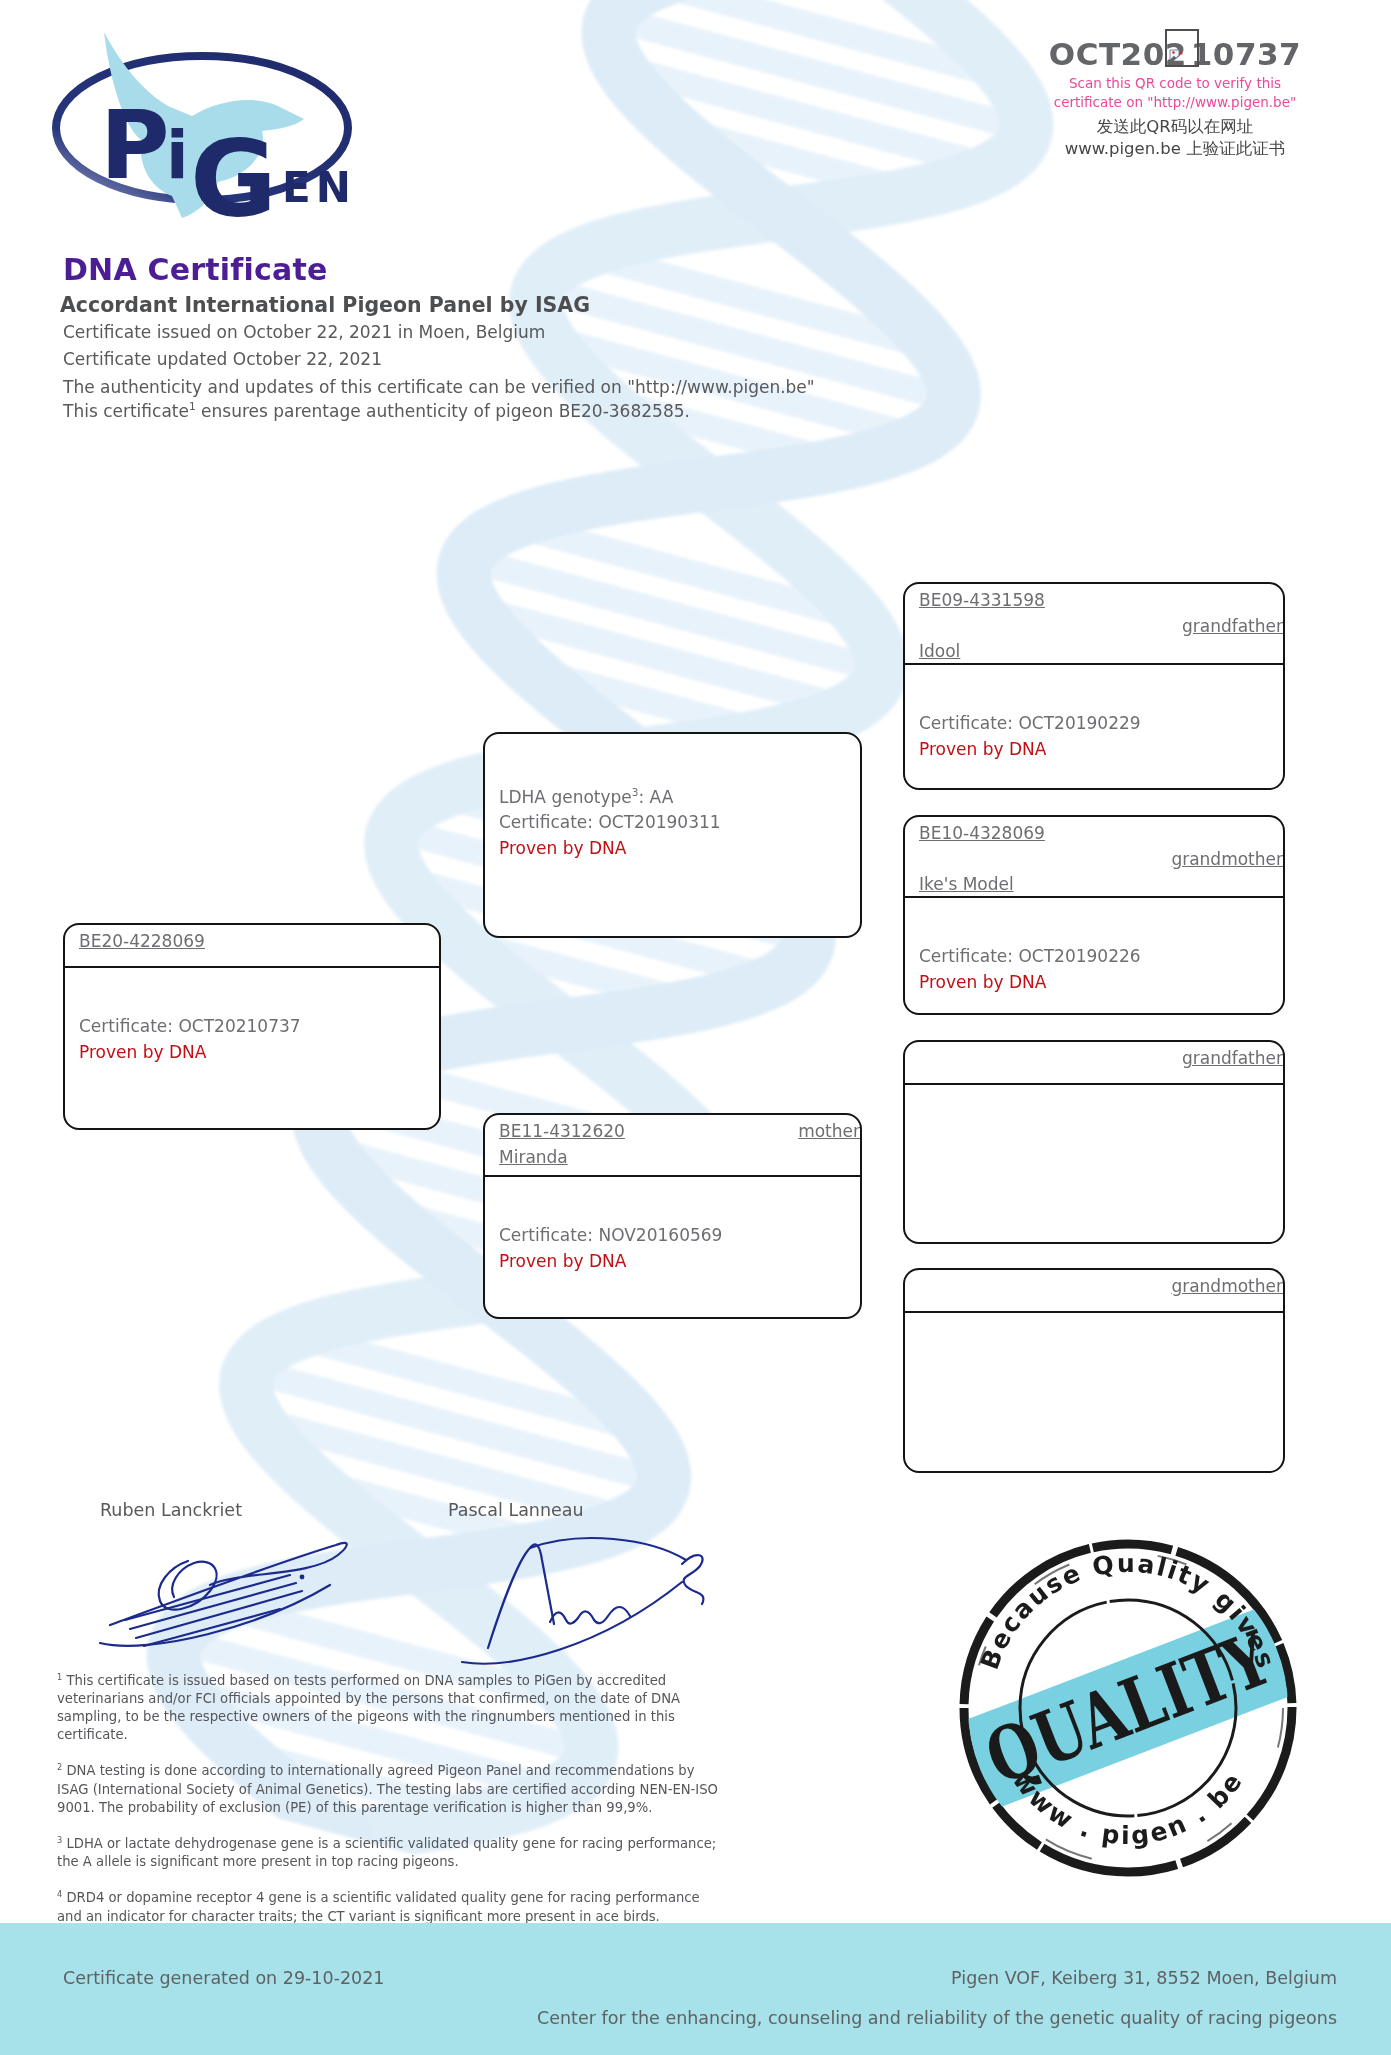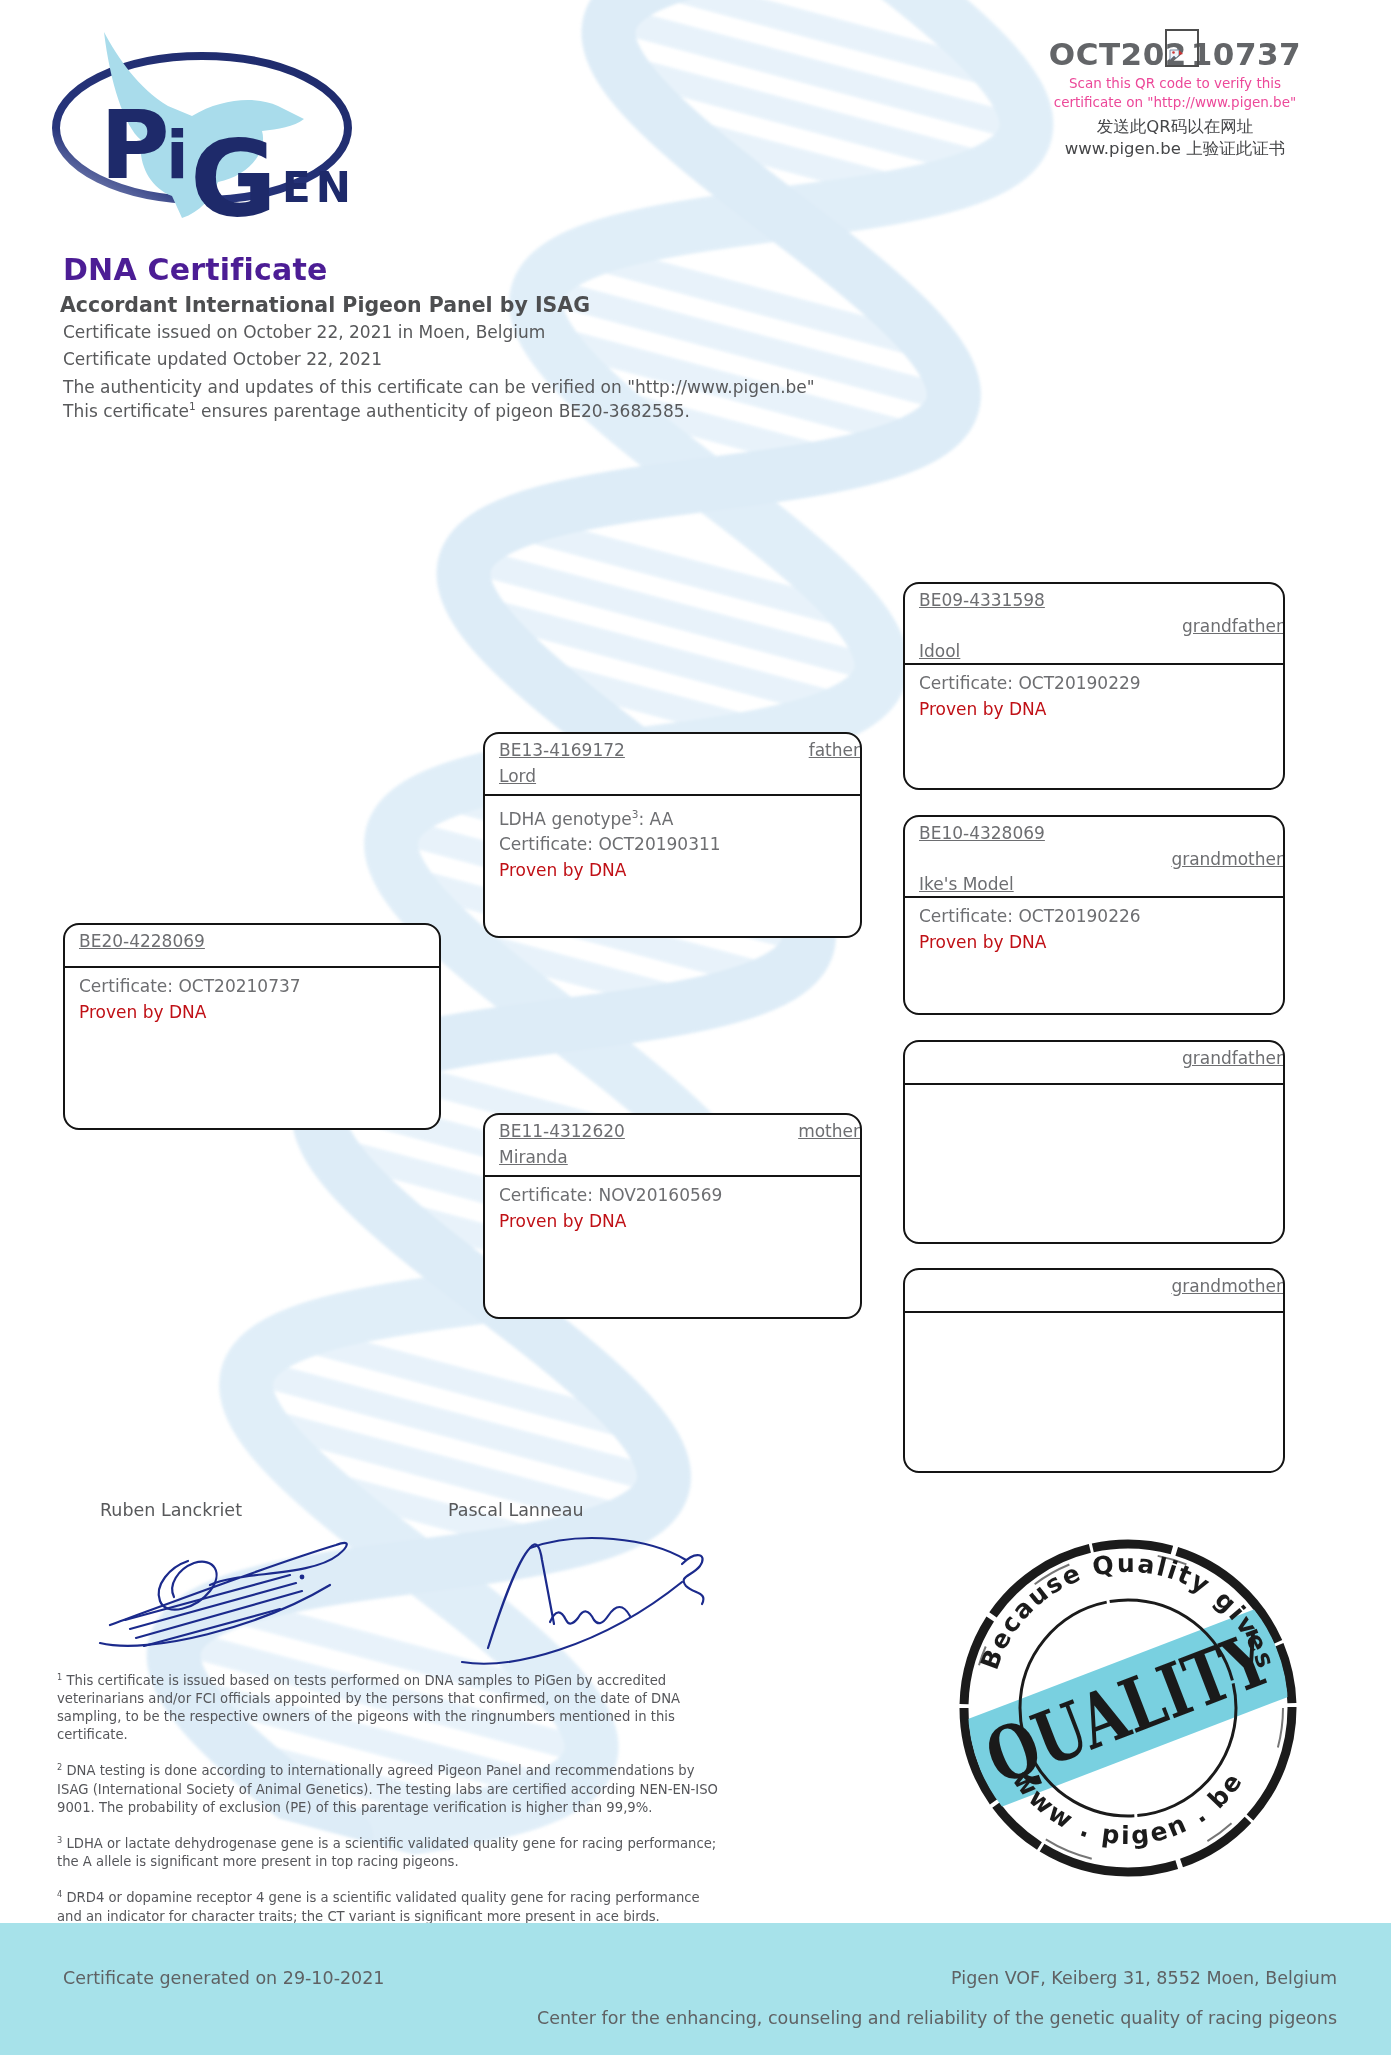--- a/index.html
+++ b/index.html
@@ -28,21 +28,21 @@
 
   
   .pbox{position:absolute;background:#fff;border:2.5px solid #141414;border-radius:16px;
         box-sizing:border-box;font-size:17px;color:#6d6e71;line-height:25.5px;z-index:1;}
   .pbox .hdr{border-bottom:2.5px solid #141414;padding:4px 0 0 14px;box-sizing:border-box;text-decoration:underline;}
   .hdr-s{height:43px;}
   .hdr-p{height:62px;}
   .hdr-g{height:81px;}
   .row-flex{display:flex;justify-content:space-between;}
   .row-right{text-align:right;}
-  .pbody{padding:6px 4px 0 14px;}
+  .pbody{padding:6px 4px 0 14px;margin-top:40px;}
   .red{color:#c01016;}
 
   
   .signame{font-size:17.5px;color:#58595b;}
   .sigsvg{z-index:1;}
 
   
   .footnotes{left:57px;top:1668px;width:662px;font-size:13.2px;line-height:18px;color:#55565a;}
   .footnotes p{margin:0 0 14px 0;}
 
@@ -110,27 +110,20 @@
     <div class="hdr hdr-s">
       <div>BE20-4228069</div>
     </div>
     <div class="pbody">
       <div>Certificate: OCT20210737</div>
       <div class="red">Proven by DNA</div>
     </div>
   </div>
 
   <div class="pbox" style="left:483px;top:732px;width:379px;height:206px;">
-    <div class="hdr hdr-p">
-      <div class="row-flex">
-        <span>BE13-4169172</span>
-        <span>father</span>
-      </div>
-      <div>Lord</div>
-    </div>
     <div class="pbody">
       <div><span>LDHA genotype</span><sup>3</sup><span>: AA</span></div>
       <div>Certificate: OCT20190311</div>
       <div class="red">Proven by DNA</div>
     </div>
   </div>
 
   <div class="pbox" style="left:483px;top:1113px;width:379px;height:206px;">
     <div class="hdr hdr-p">
       <div class="row-flex">

